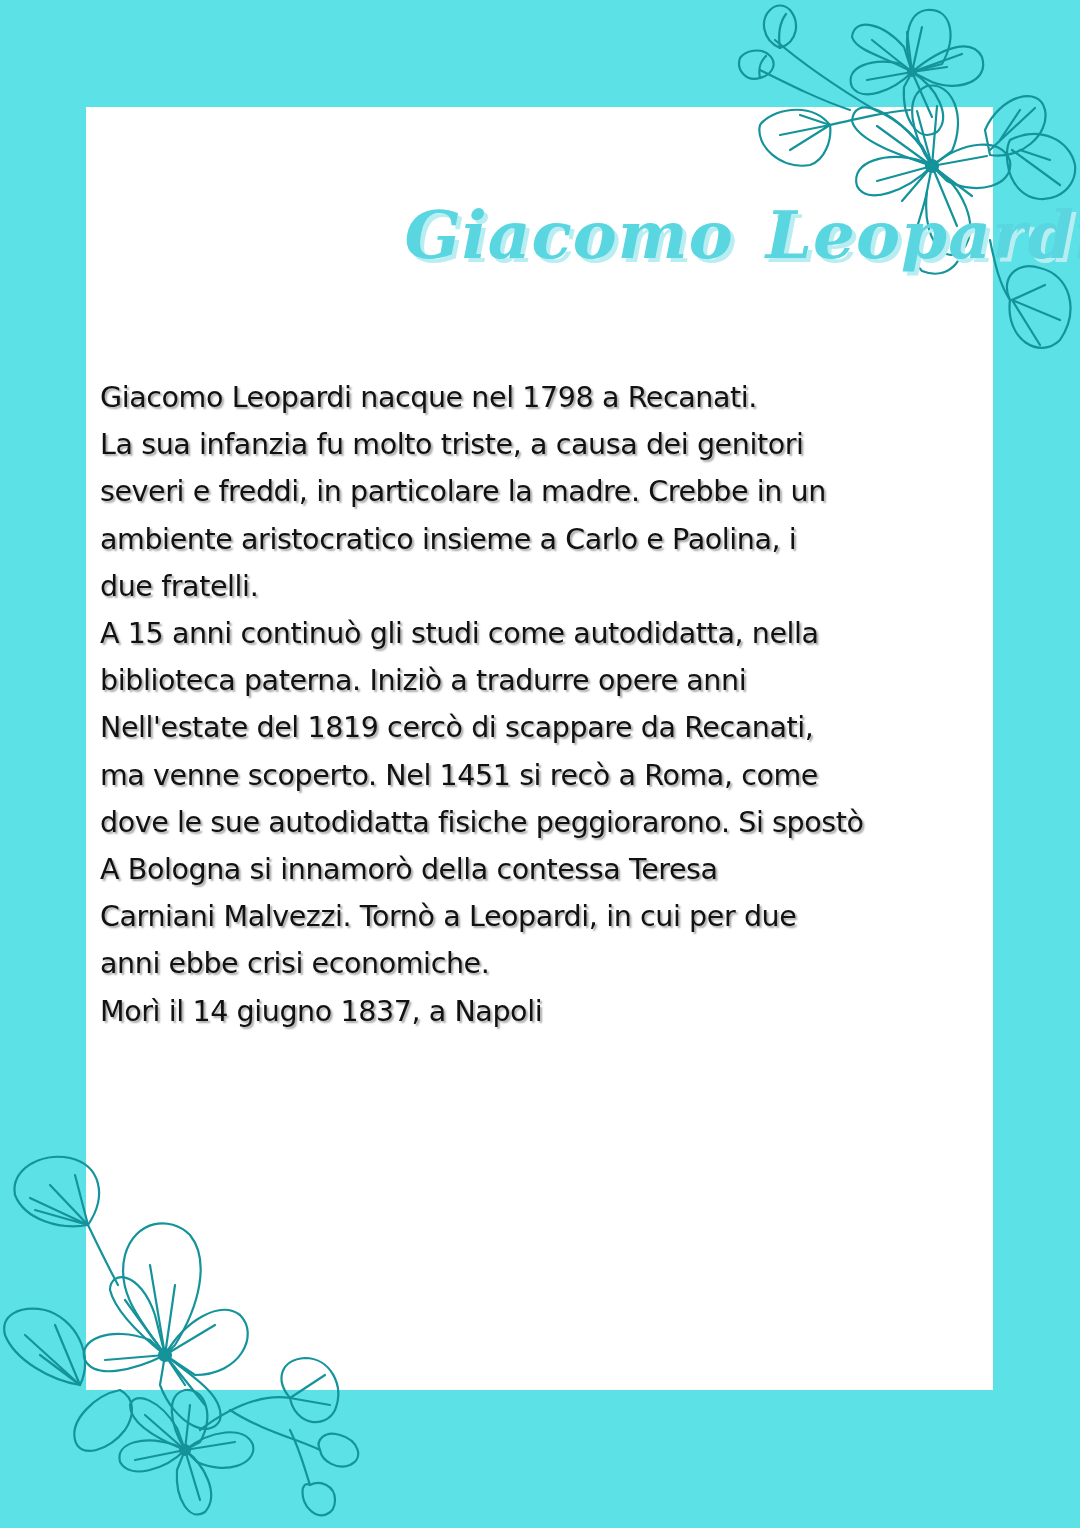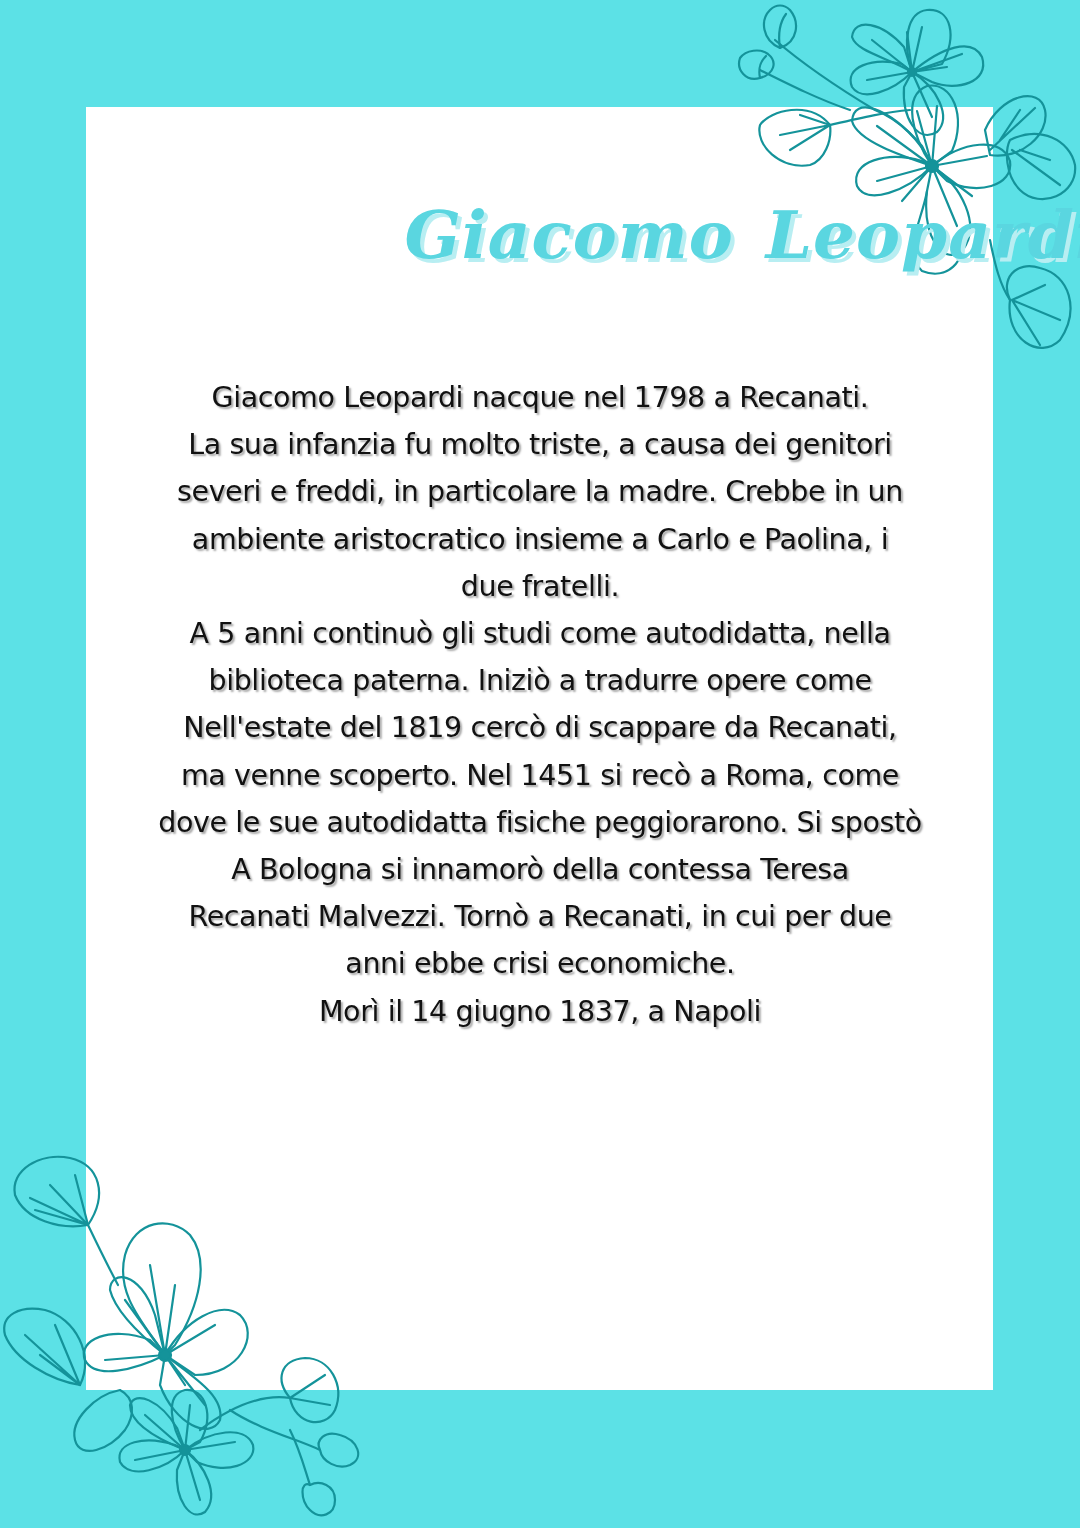--- a/index.html
+++ b/index.html
@@ -36,21 +36,20 @@
       color: #5ad6e0;
       text-shadow: 4px 4px 0 #b8eef2;
       z-index: 3;
     }
     .title span { margin: 0 16px; }
     .body-text {
       position: absolute;
       left: 100px;
       width: 880px;
       top: 374px;
-      text-align: center;
       font-family: "DejaVu Sans", sans-serif;
       font-size: 28.5px;
       line-height: 47.2px;
       color: #111111;
       text-shadow: 2px 2px 2px rgba(0,0,0,0.35);
       z-index: 3;
       letter-spacing: -0.4px;
     }
     .body-text .line {
       display: block;
@@ -162,22 +161,22 @@
 <div class="title">
   <span>Giacomo</span><span>Leopardi</span>
 </div>
 
 <div class="body-text">
   <span class="line">Giacomo Leopardi nacque nel 1798 a Recanati.</span>
   <span class="line">La sua infanzia fu molto triste, a causa dei genitori</span>
   <span class="line">severi e freddi, in particolare la madre. Crebbe in un</span>
   <span class="line">ambiente aristocratico insieme a Carlo e Paolina, i</span>
   <span class="line">due fratelli.</span>
-  <span class="line">A 5 anni continuò gli studi come autodidatta, nella</span>
-  <span class="line">biblioteca paterna. Iniziò a tradurre opere come</span>
+  <span class="line">A 15 anni continuò gli studi come autodidatta, nella</span>
+  <span class="line">biblioteca paterna. Iniziò a tradurre opere anni</span>
   <span class="line">Nell'estate del 1819 cercò di scappare da Recanati,</span>
   <span class="line">ma venne scoperto. Nel 1451 si recò a Roma, come</span>
   <span class="line">dove le sue autodidatta fisiche peggiorarono. Si spostò</span>
   <span class="line">A Bologna si innamorò della contessa Teresa</span>
-  <span class="line">Recanati Malvezzi. Tornò a Recanati, in cui per due</span>
+  <span class="line">Carniani Malvezzi. Tornò a Leopardi, in cui per due</span>
   <span class="line">anni ebbe crisi economiche.</span>
   <span class="line">Morì il 14 giugno 1837, a Napoli</span>
 </div>
 
 </body></html>

